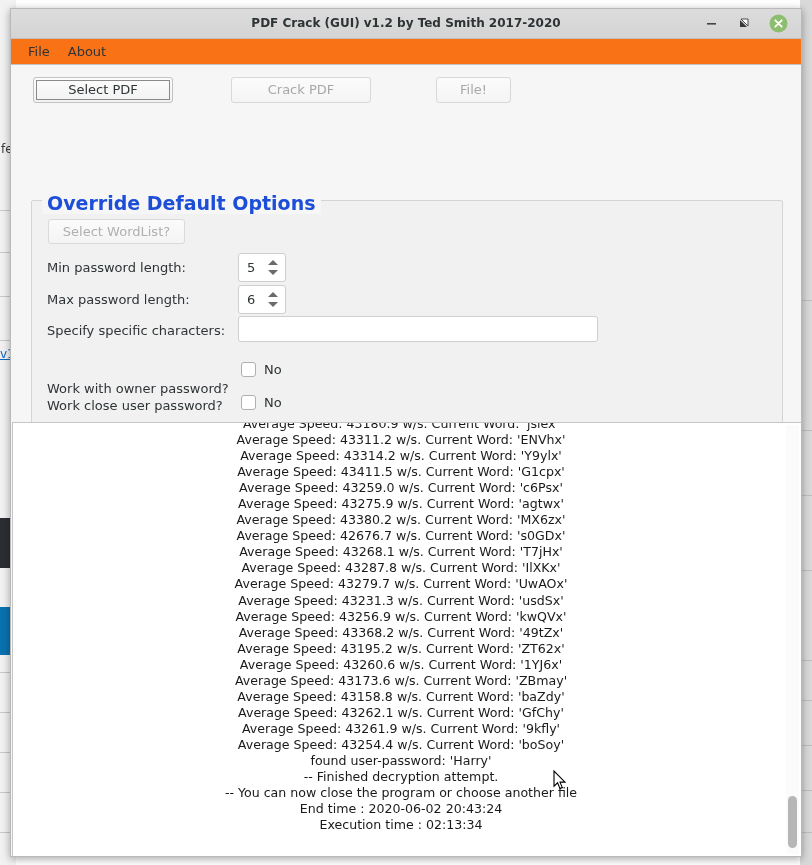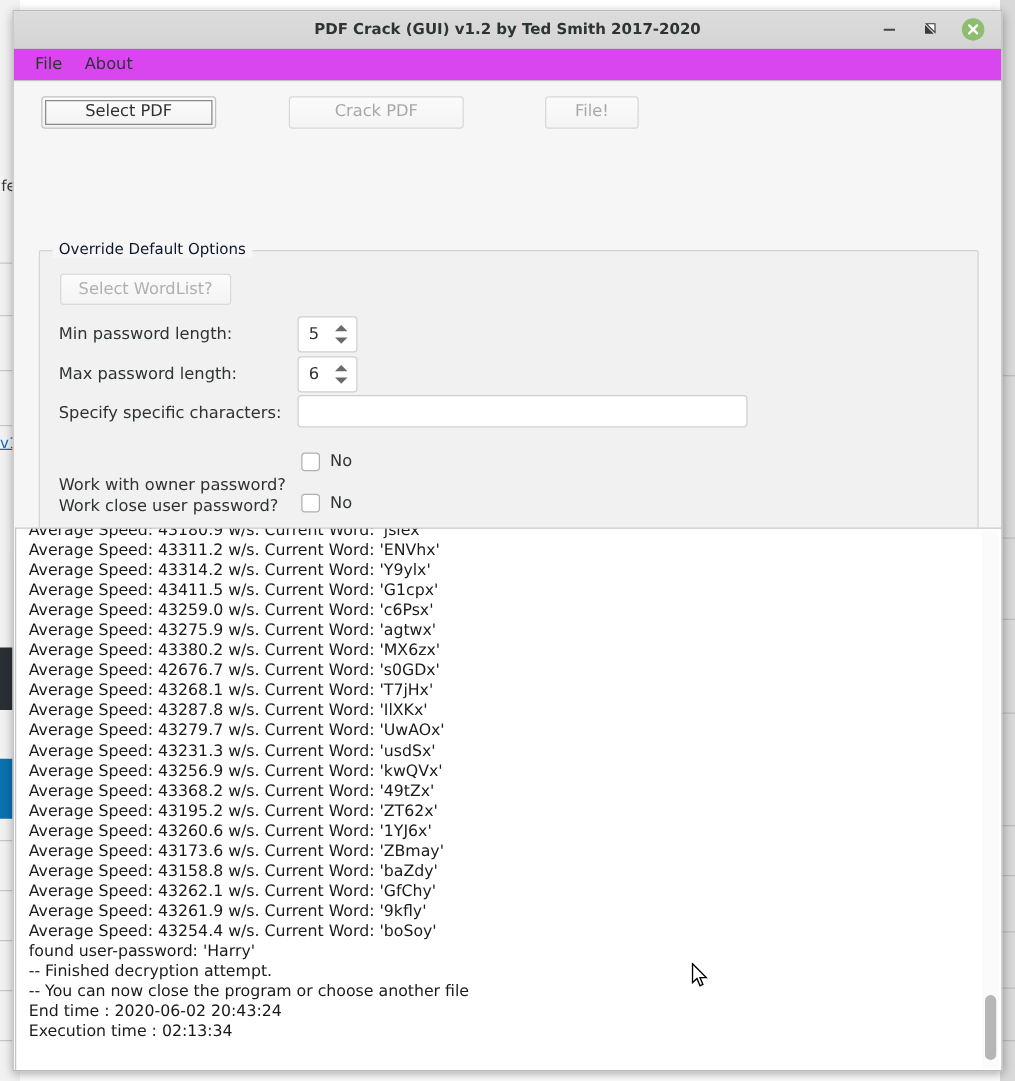--- a/index.html
+++ b/index.html
@@ -110,21 +110,21 @@
     height: 19px;
     cursor: default;
   }
   #btn-minimize { right: 80px; }
   #btn-maximize { right: 47px; }
   #btn-close    { right: 13px; }
 
   
   #menu-bar {
     height: 25px;
-    background: #d946ef;
+    background: #f97316;
     border-bottom: 1px solid #c2c2c2;
     display: flex;
     align-items: center;
     padding-left: 8px;
   }
   .menu-item {
     font-size: 13px;
     color: #2e3436;
     padding: 3px 9px;
     cursor: default;
@@ -225,22 +225,23 @@
     border-radius: 2px;
     background: #f1f1f1;
     box-sizing: border-box;
   }
   #group-title {
     position: absolute;
     left: 10px;
     top: -9px;
     background: #f6f6f6;
     padding: 0 5px;
-    font-size: 12px;
-    color: #0f172a;
+    font-size: 19px;
+    color: #1d4ed8;
+    font-weight: bold;
   }
   #btn-wordlist {
     position: absolute;
     left: 16px;
     top: 18px;
     width: 137px;
     height: 25px;
     border: 1px solid #dadada;
     border-radius: 3px;
     background: linear-gradient(#fbfbfb, #f4f4f4);
@@ -363,20 +364,21 @@
   }
   #log-text {
     position: absolute;
     left: 10px;
     top: -7px;
     right: 22px;
     font-size: 12.6px;
     line-height: 16.05px;
     color: #1a1a1a;
     white-space: pre;
+    text-align: center;
   }
   .log-line { height: 16.05px; }
 
   
   #log-scrollbar {
     position: absolute;
     right: 2px;
     top: 2px;
     width: 13px;
     bottom: 2px;

